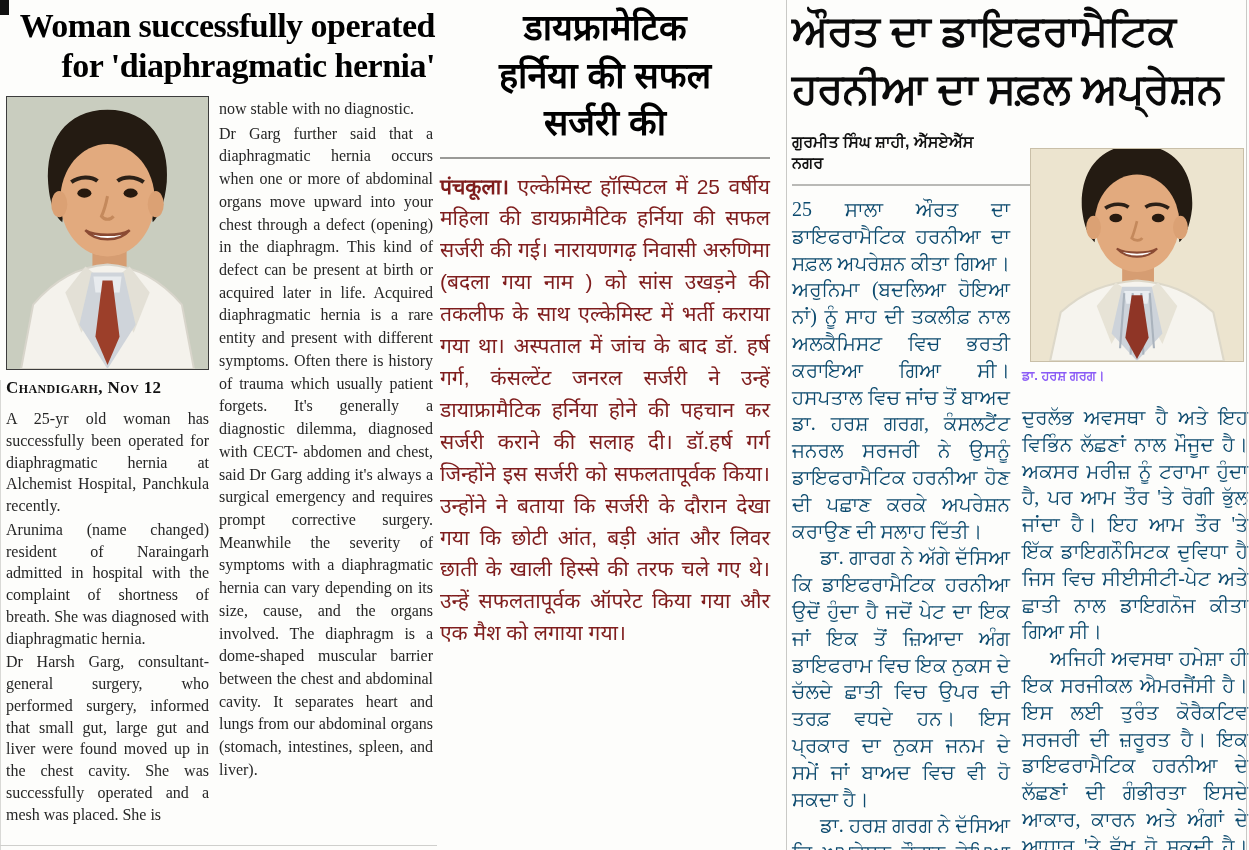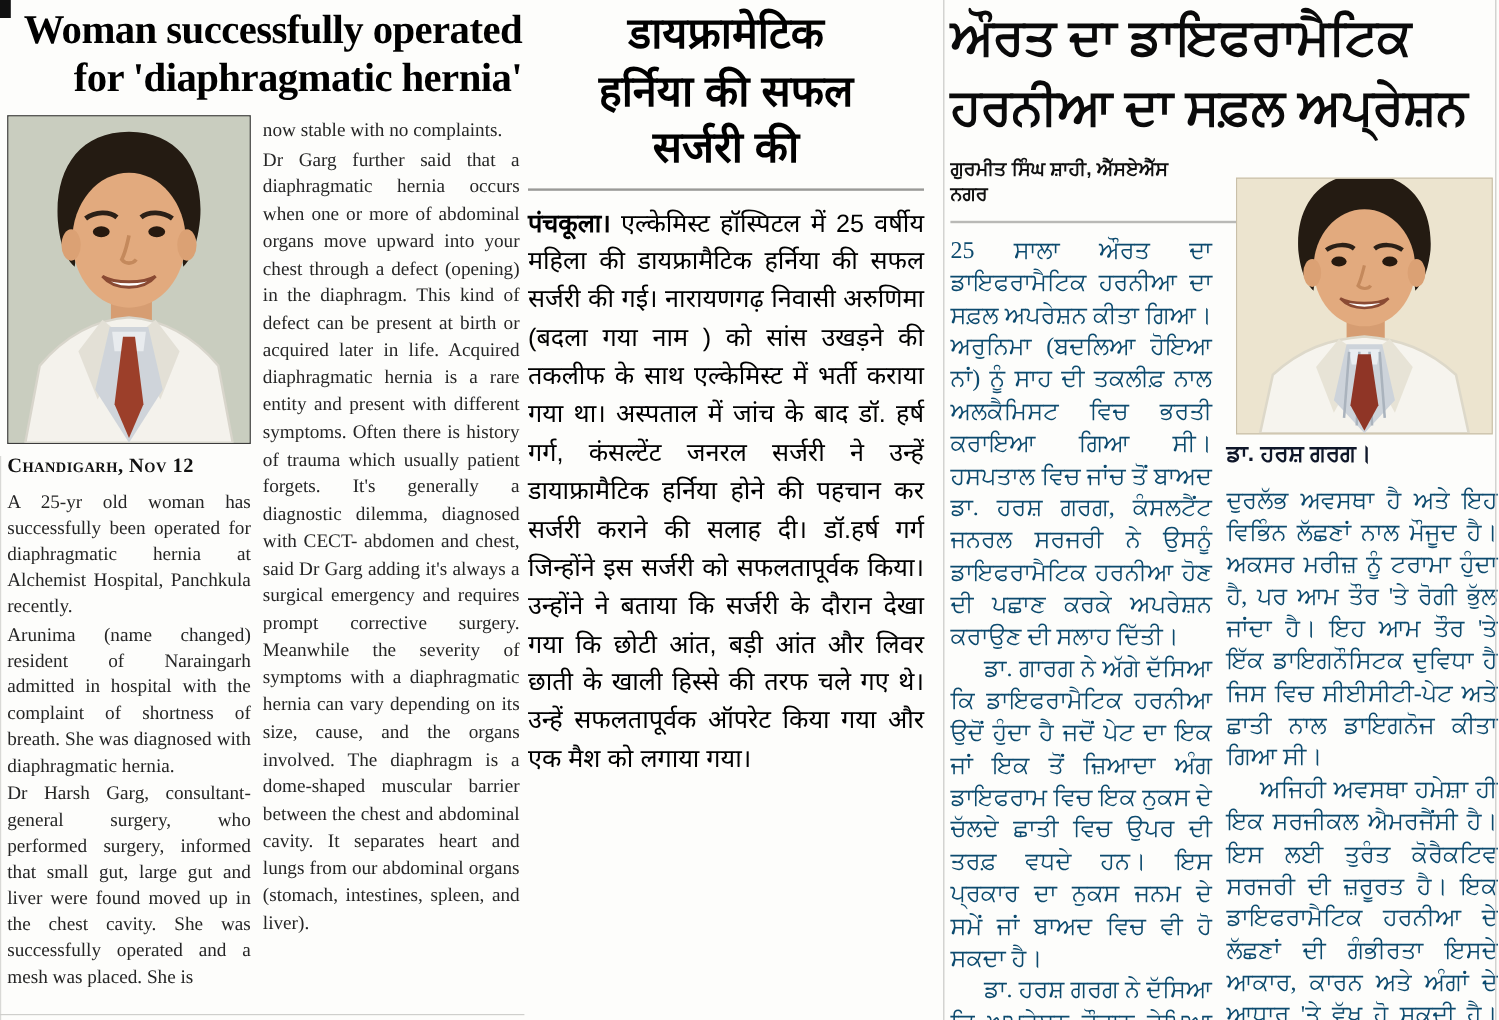--- a/index.html
+++ b/index.html
@@ -26,34 +26,34 @@
   .eng-col1{left:6px;top:408px;width:203px;font-size:16px;line-height:1.36;}
   .eng-col2{left:219px;top:98px;width:214px;font-size:16px;line-height:1.42;}
 
   
   .hin{position:absolute;left:440px;top:0;width:330px;height:850px;}
   .hin-headline{margin:4px 0 0 0;text-align:center;font-weight:bold;color:#000;
     font-family:"Liberation Sans",sans-serif;font-size:36px;line-height:1.32;}
   .hin-headline .line{display:block;}
   .hin-rule{margin:10px 0 0 0;height:2px;background:#9a9a97;}
   .hin-body{margin-top:12px;font-family:"Liberation Sans",sans-serif;
-    font-size:21px;line-height:1.52;text-align:justify;color:#000000;}
+    font-size:21px;line-height:1.52;text-align:justify;color:#7f1d1d;}
   .hin-lead{font-weight:bold;}
 
   
   .pun{position:absolute;left:792px;top:0;width:457px;height:836px;
     font-family:"Liberation Sans",sans-serif;}
   .pun-headline{margin:2px 0 0 0;font-weight:bold;color:#0a0a0a;
     font-size:42px;line-height:1.38;letter-spacing:-.5px;}
   .pun-headline .line{display:block;}
   .pun-byline{margin-top:14px;font-weight:bold;font-size:16px;line-height:1.3;color:#111;width:300px;}
   .pun-rule{margin-top:10px;width:272px;height:2px;background:#b9b9b6;}
   .photo-right{left:1030px;top:148px;width:212px;height:212px;background:#ece4cf;border:1px solid #c9bfa8;}
   .pun-caption{position:absolute;left:1022px;top:368px;font-family:"Liberation Sans",sans-serif;
-    font-weight:bold;font-size:19px;color:#0f172a;}
+    font-weight:bold;font-size:13px;color:#8b5cf6;}
   .pun-col{position:absolute;text-align:justify;color:#0c4a6e;font-size:20px;line-height:1.34;font-family:Liberation Serif, serif;}
   .pun-col p{margin:0;}
   .pun-col p + p{text-indent:1.4em;}
   .pun-col1{left:792px;top:196px;width:218px;}
   .pun-col2{left:1022px;top:404px;width:226px;}
 </style>
 </head>
 <body>
 
 <div class="page">
@@ -92,21 +92,21 @@
 
     <div class="eng-byline">Chandigarh, Nov 12</div>
 
     <div class="eng-col eng-col1">
       <p>A 25-yr old woman has successfully been operated for diaphragmatic hernia at Alchemist Hospital, Panchkula recently.</p>
       <p>Arunima (name changed) resident of Naraingarh admitted in hospital with the complaint of shortness of breath. She was diagnosed with diaphragmatic hernia.</p>
       <p>Dr Harsh Garg, consultant-general surgery, who performed surgery, informed that small gut, large gut and liver were found moved up in the chest cavity. She was successfully operated and a mesh was placed. She is</p>
     </div>
 
     <div class="eng-col eng-col2">
-      <p>now stable with no complaints.</p>
+      <p>now stable with no diagnostic.</p>
       <p>Dr Garg further said that a diaphragmatic hernia occurs when one or more of abdominal organs move upward into your chest through a defect (opening) in the diaphragm. This kind of defect can be present at birth or acquired later in life. Acquired diaphragmatic hernia is a rare entity and present with different symptoms. Often there is history of trauma which usually patient forgets. It's generally a diagnostic dilemma, diagnosed with CECT- abdomen and chest, said Dr Garg adding it's always a surgical emergency and requires prompt corrective surgery. Meanwhile the severity of symptoms with a diaphragmatic hernia can vary depending on its size, cause, and the organs involved. The diaphragm is a dome-shaped muscular barrier between the chest and abdominal cavity. It separates heart and lungs from our abdominal organs (stomach, intestines, spleen, and liver).</p>
     </div>
 
     <div class="edge-bottom"></div>
   </section>
 
   <section class="hin">
     <h1 class="hin-headline">
       <span class="line">डायफ्रामेटिक</span>
       <span class="line">हर्निया की सफल</span>

